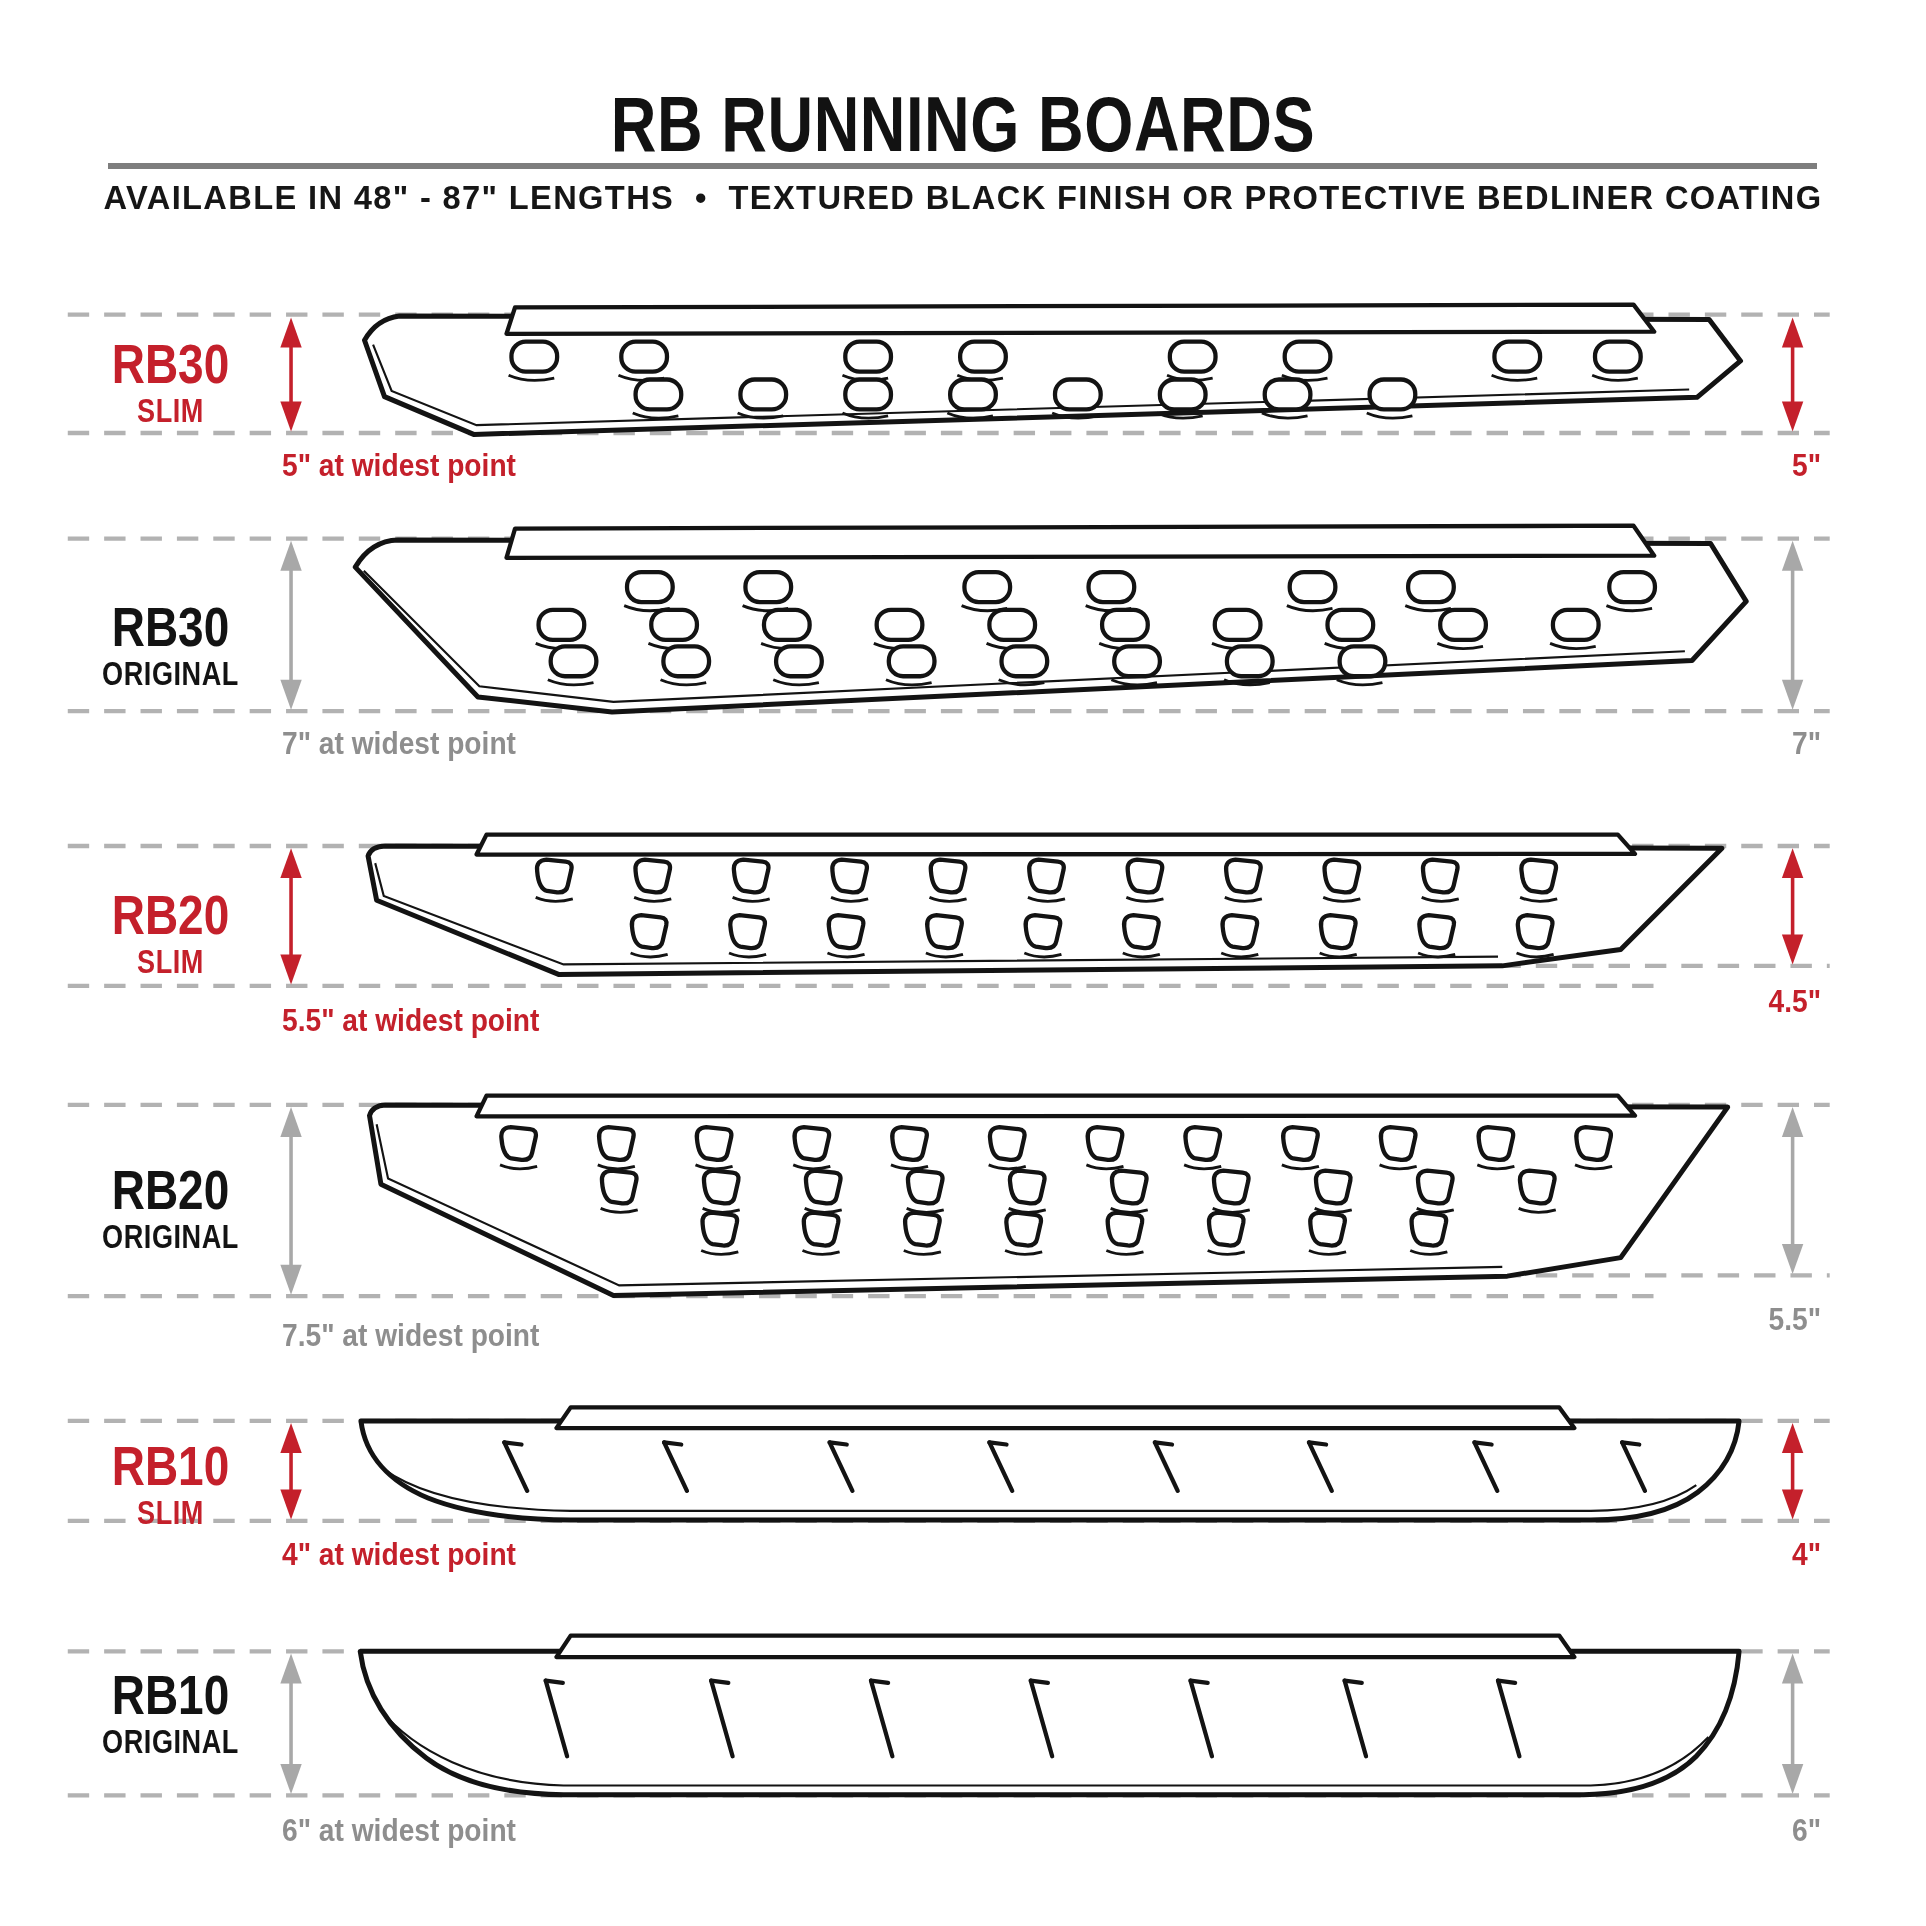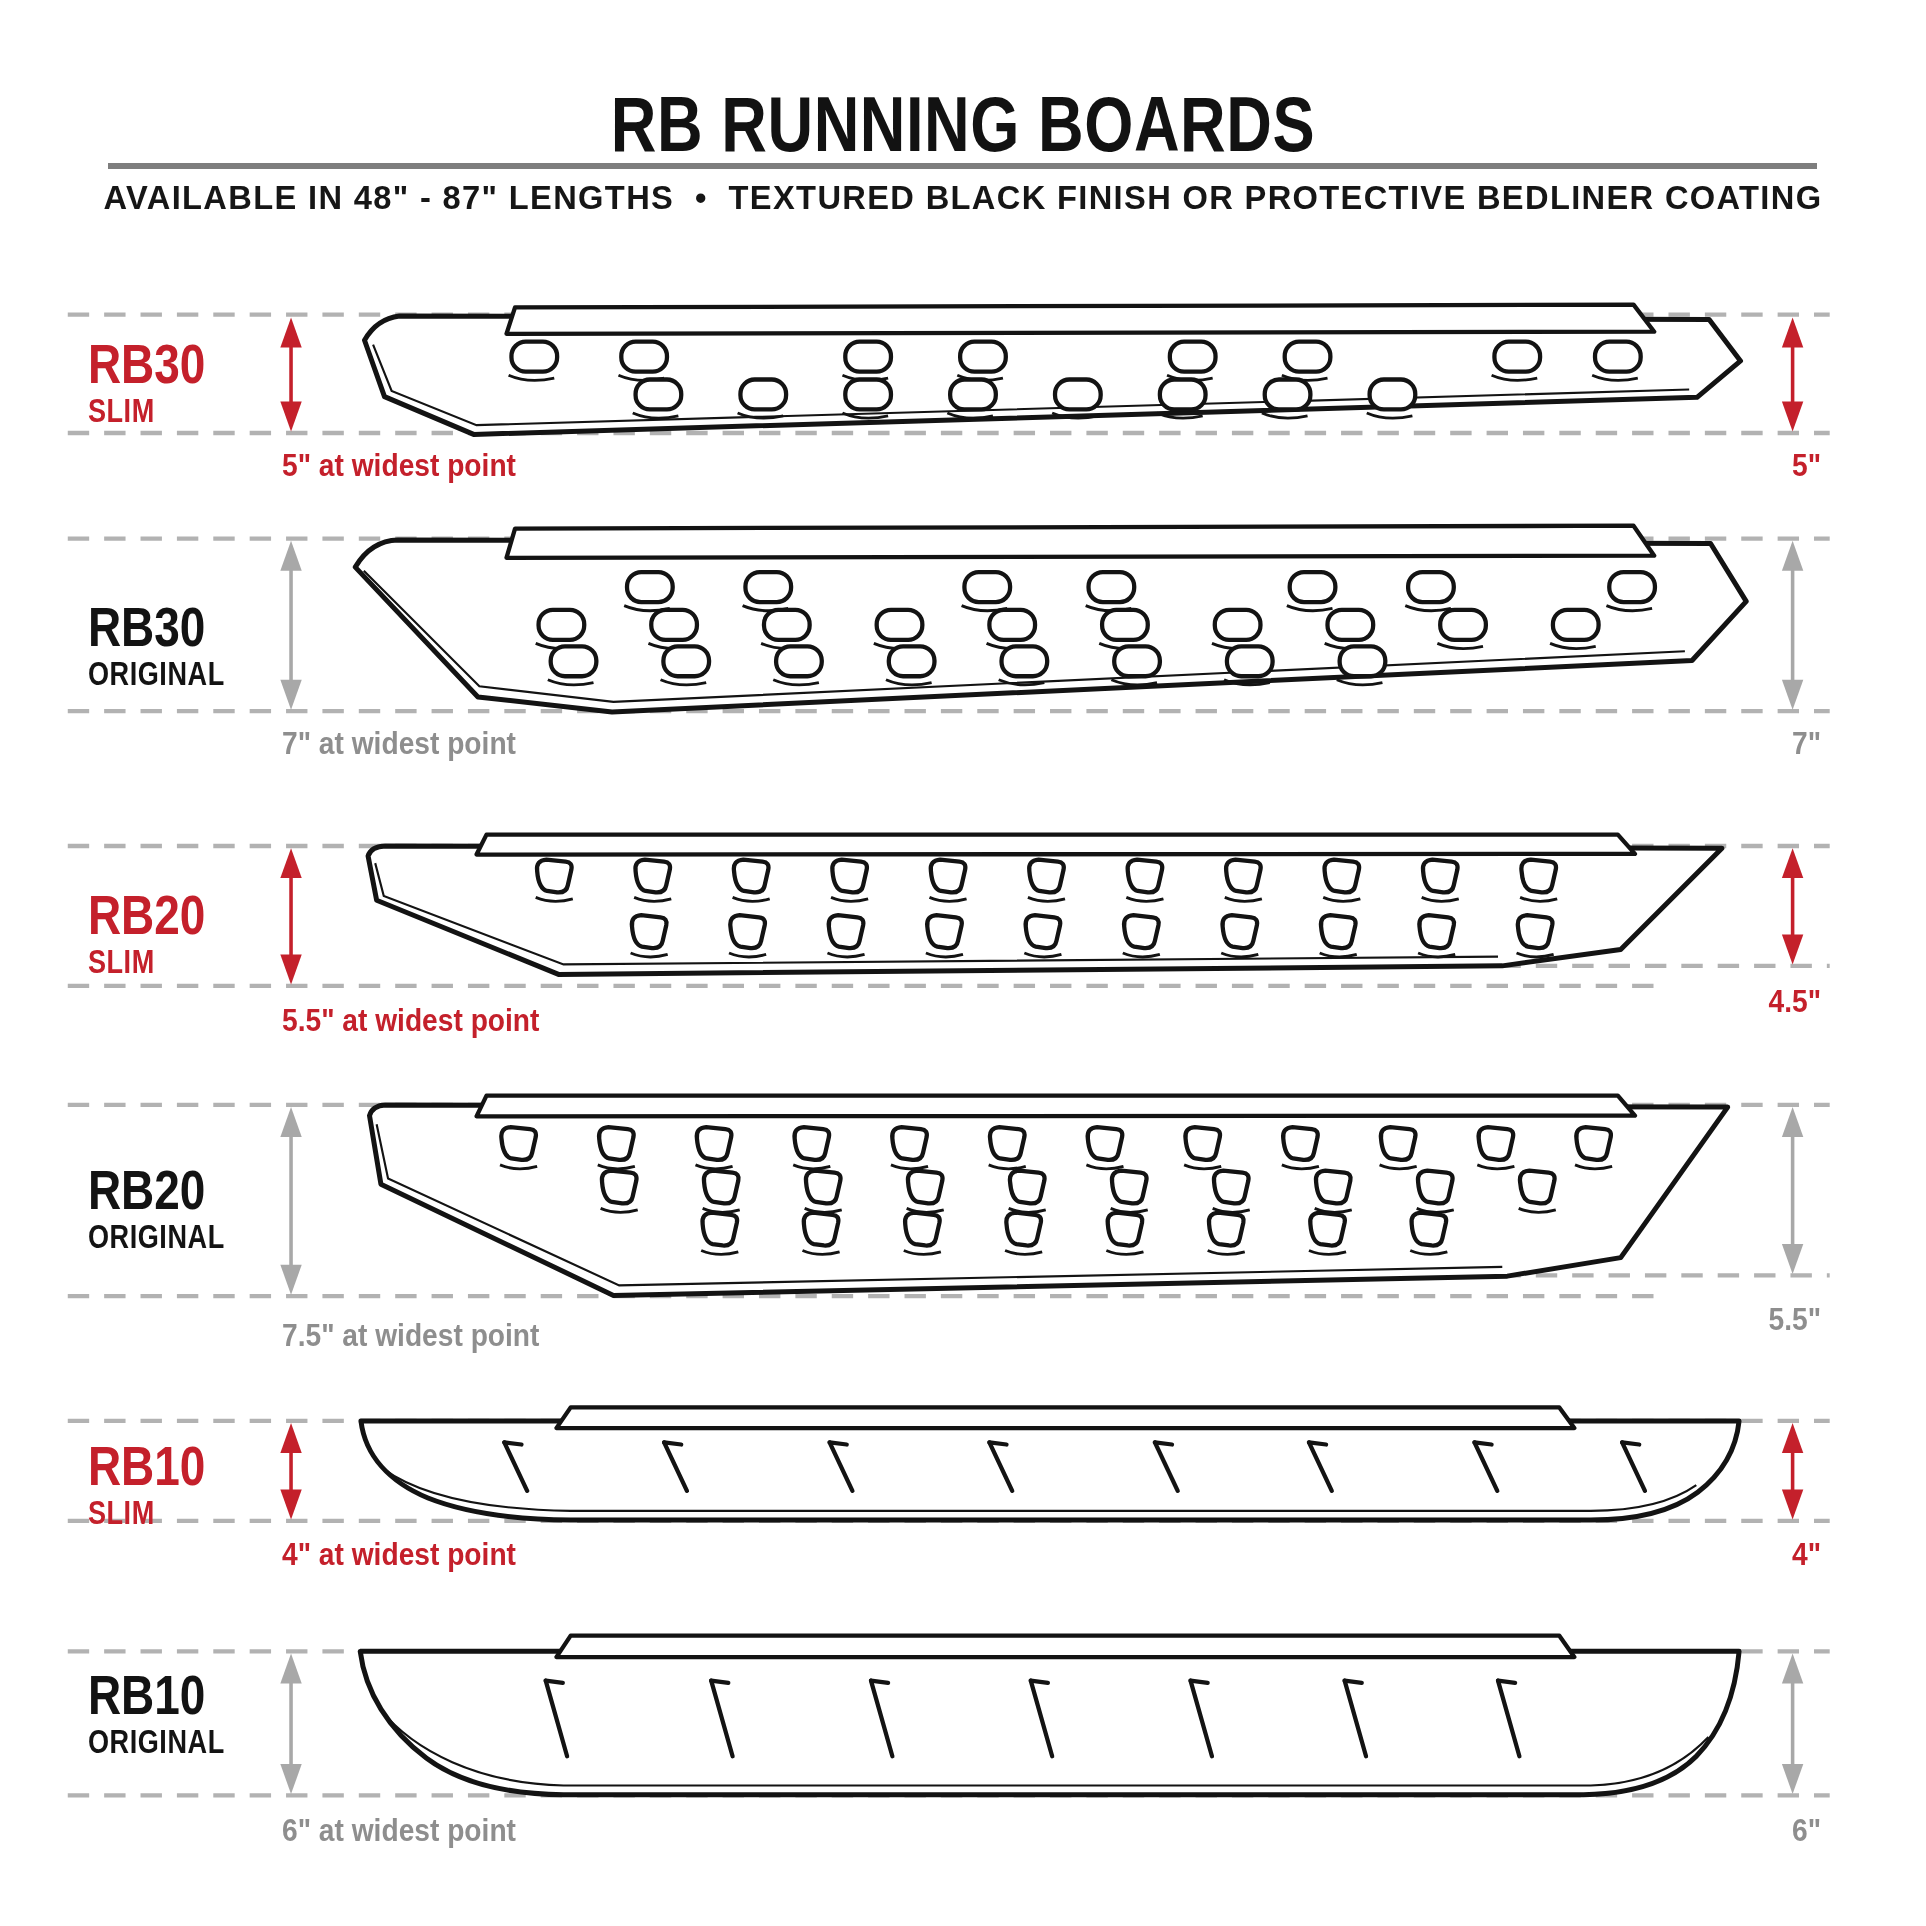--- a/index.html
+++ b/index.html
@@ -10,21 +10,21 @@
   #board-svg { position:absolute; left:0; top:0; }
 
   .title { left:0; top:80px; width:1926px; text-align:center;
            font-size:77px; font-weight:700; letter-spacing:0.7px; color:#121212;
            transform:scaleX(0.82); transform-origin:50% 50%; white-space:pre; }
   .divider { left:108px; top:163px; width:1709px; height:5.7px; background:#7e7e7e; }
   .subtitle { left:0; top:178px; width:1926px; text-align:center;
               font-size:34px; font-weight:700; letter-spacing:1.4px; color:#161616;
               transform:scaleX(0.96); transform-origin:50% 50%; white-space:pre; }
 
-  .row-label { left:68px; width:221px; text-align:left; }
+  .row-label { left:60px; width:221px; text-align:center; }
   .row-label .series  { font-size:56px; font-weight:700; line-height:57px;
                         transform:scaleX(0.82); transform-origin:50% 50%; letter-spacing:0; }
   .row-label .variant { font-size:33px; font-weight:700; line-height:37px;
                         transform:scaleX(0.82); transform-origin:50% 50%; letter-spacing:0.7px; }
 
   .dim-left  { left:282px; width:499px; font-size:32px; font-weight:700;
                transform:scaleX(0.88); transform-origin:0 50%; white-space:pre; }
   .dim-right { left:1678px; width:143px; text-align:right; font-size:32px; font-weight:700;
                transform:scaleX(0.88); transform-origin:100% 50%; white-space:pre; }
 

